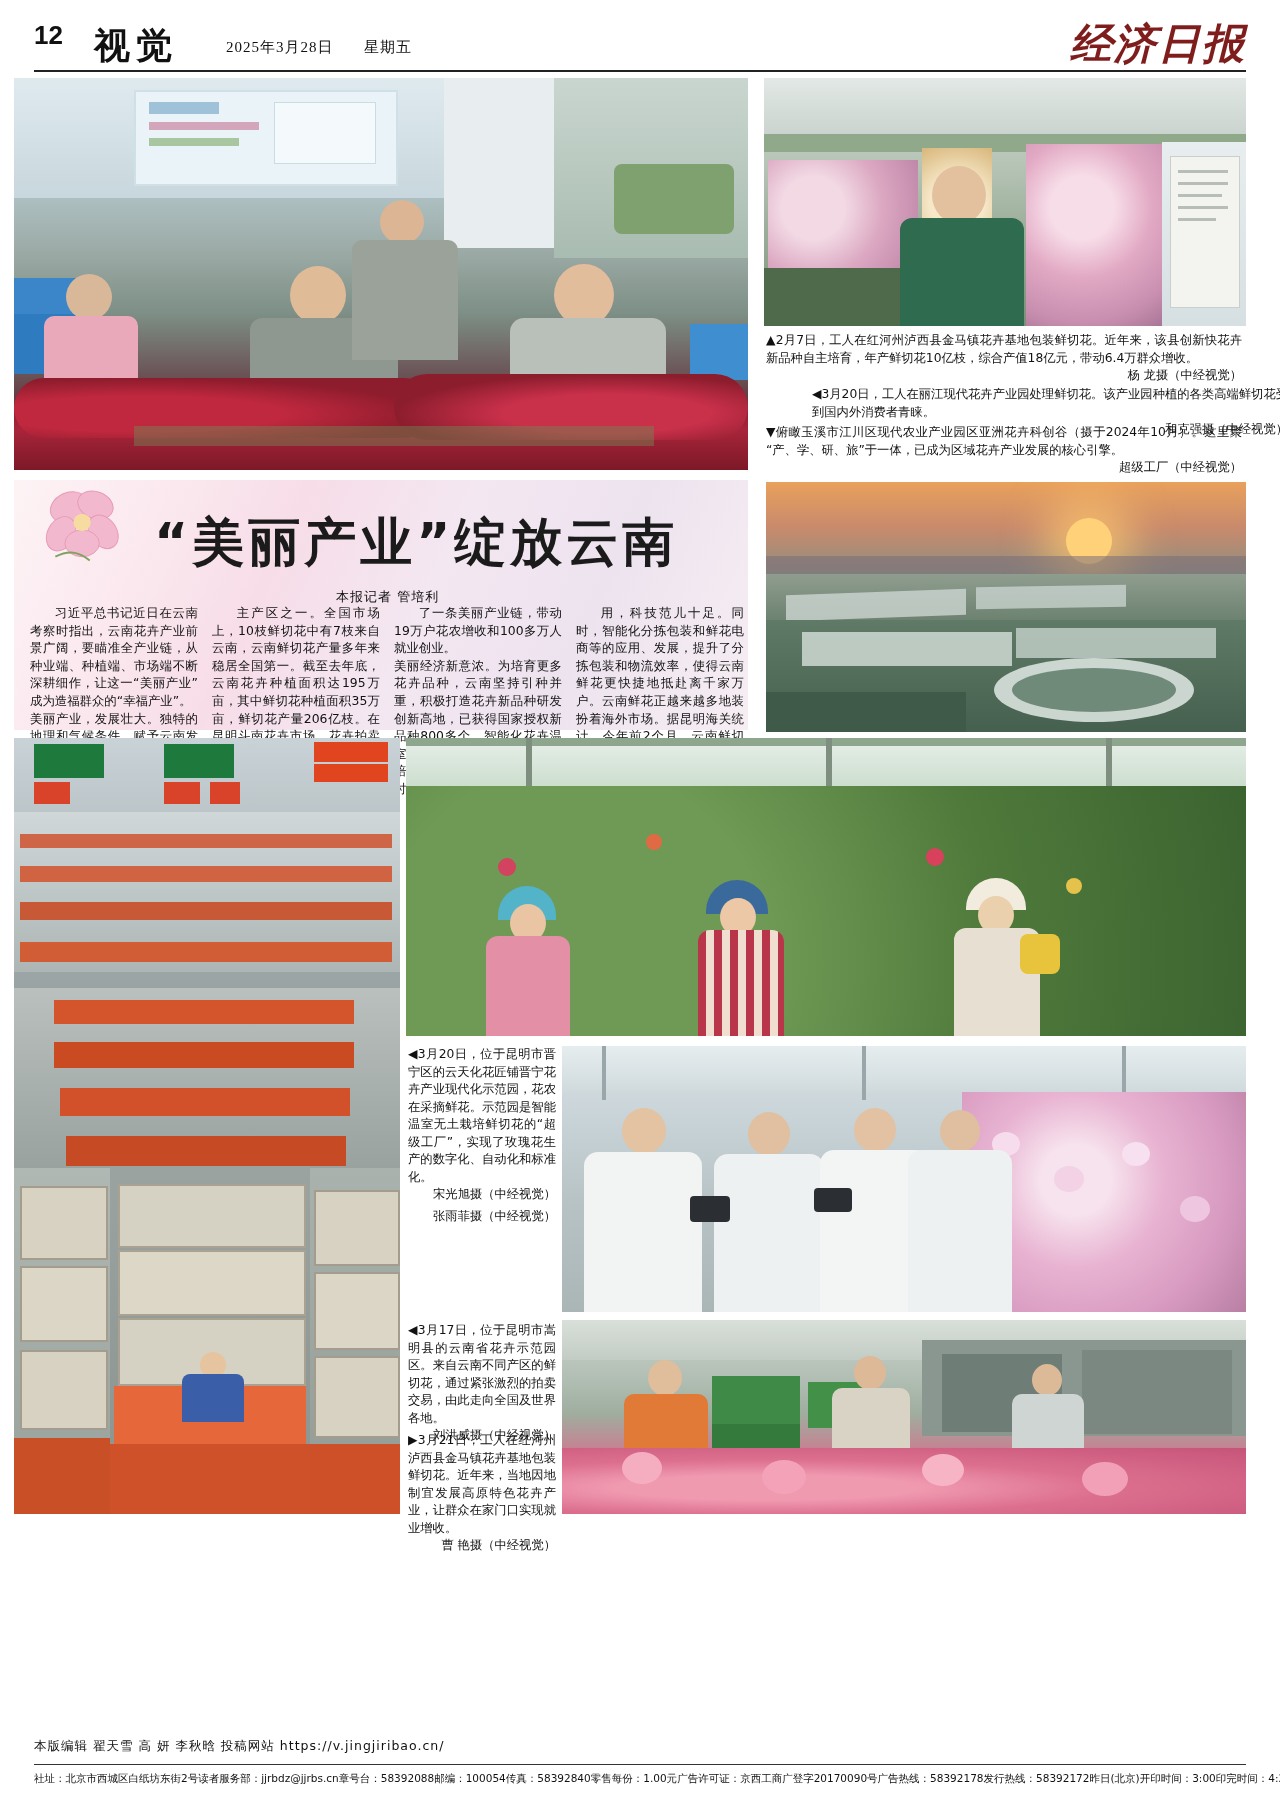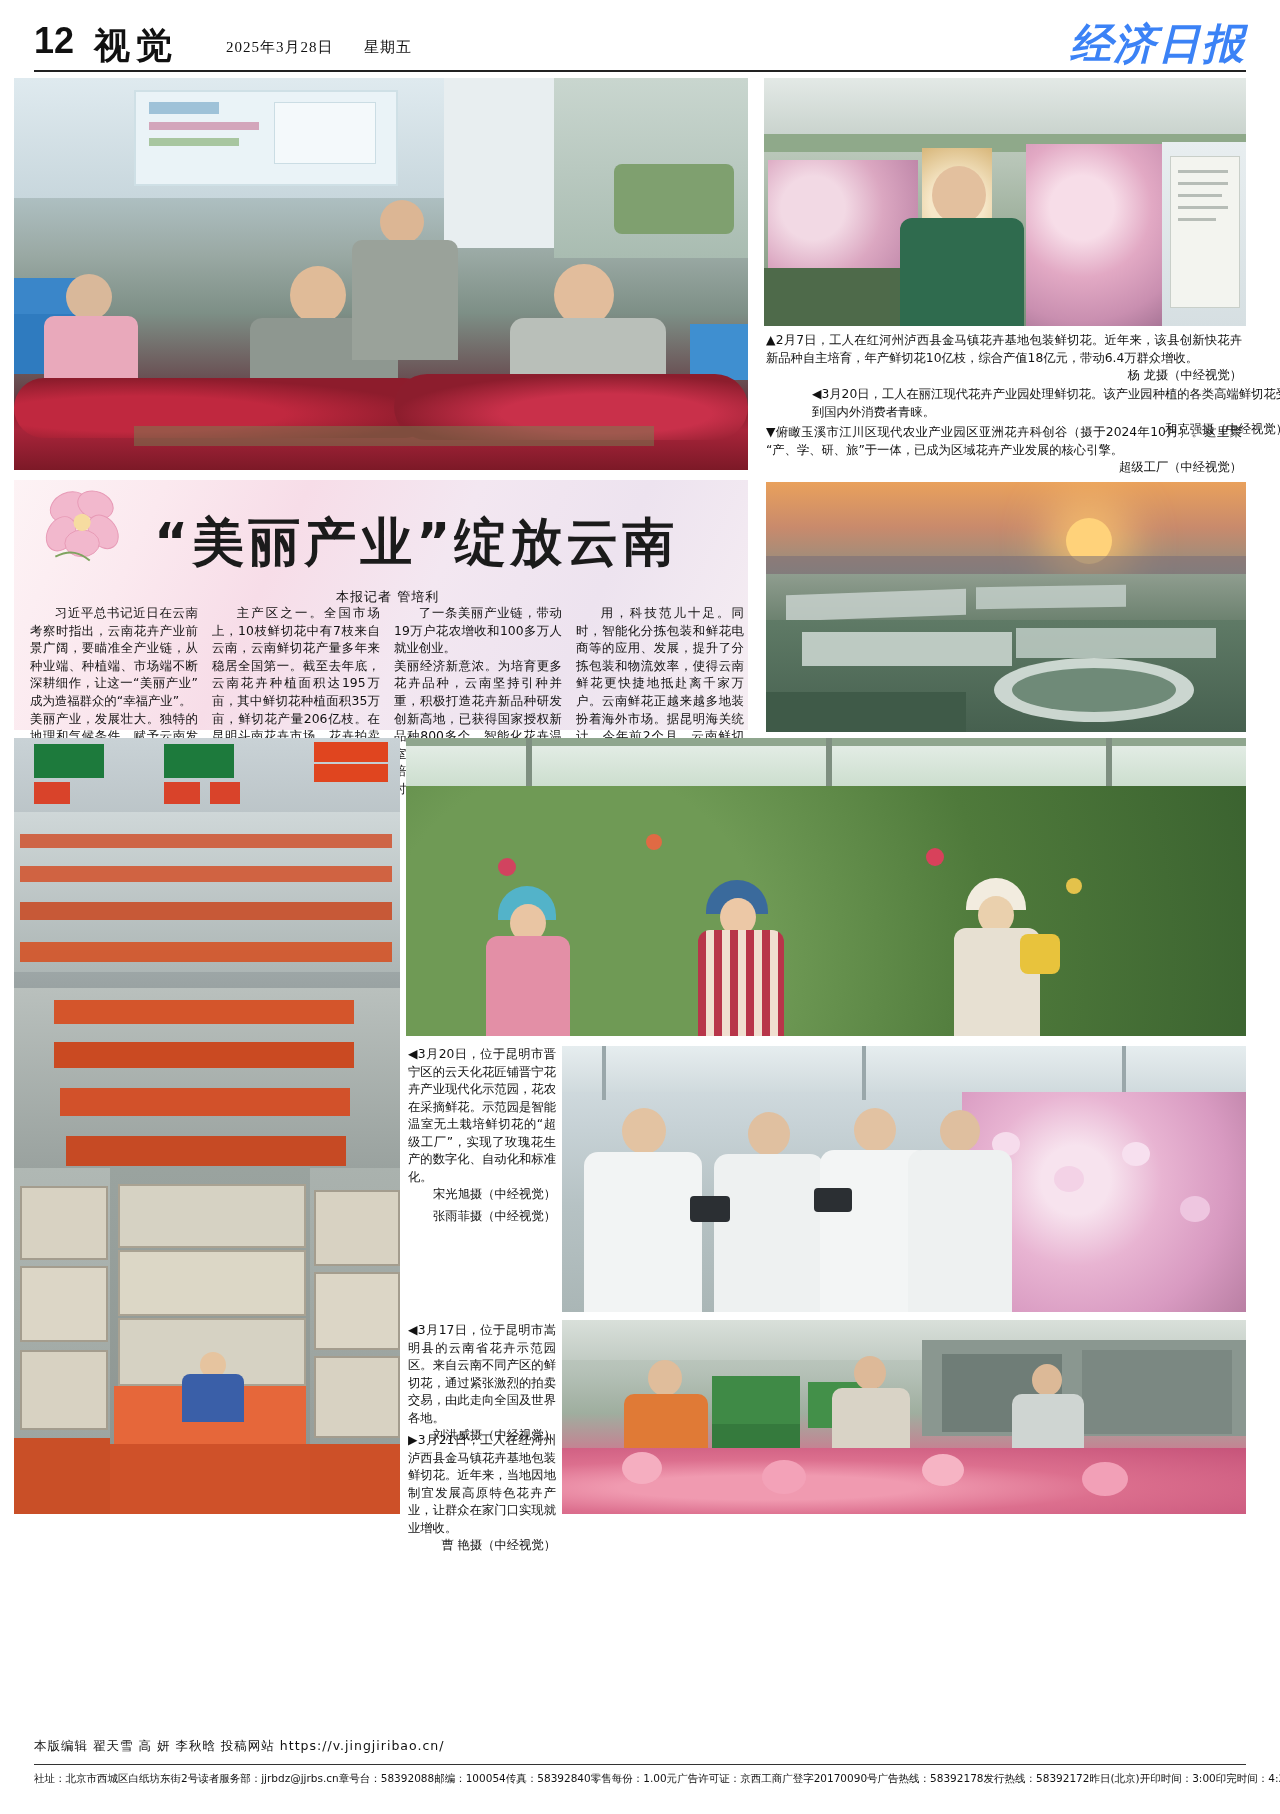--- a/index.html
+++ b/index.html
@@ -6,28 +6,28 @@
   html,body{margin:0;padding:0;background:#ffffff;}
   body{
     width:1280px;height:1814px;position:relative;overflow:hidden;
     font-family:"Liberation Serif","DejaVu Serif",serif;
     color:#111;
   }
   .page{position:absolute;inset:0;}
 
   
   .masthead{position:absolute;left:34px;top:18px;width:1212px;height:52px;}
-  .page-num{position:absolute;left:0;top:2px;font-size:36px;font-weight:bold;
+  .page-num{position:absolute;left:0;top:2px;font-size:26px;font-weight:bold;
             font-family:"Liberation Sans","DejaVu Sans",sans-serif;letter-spacing:0px;}
   .section-name{position:absolute;left:60px;top:4px;font-size:36px;font-weight:bold;
                 letter-spacing:6px;font-family:"DejaVu Sans",sans-serif;}
   .issue-date{position:absolute;left:192px;top:20px;font-size:15px;letter-spacing:1px;}
   .issue-weekday{position:absolute;left:330px;top:20px;font-size:15px;letter-spacing:1px;}
   .paper-title{position:absolute;right:0;top:-2px;font-size:42px;font-weight:bold;
-               letter-spacing:2px;font-family:"DejaVu Serif",serif;color:#3b82f6;
+               letter-spacing:2px;font-family:"DejaVu Serif",serif;color:#7f1d1d;
                font-style:italic;}
   .rule{position:absolute;left:34px;top:70px;width:1212px;height:2px;background:#222;}
 
   
   .photo{position:absolute;overflow:hidden;background:#cfd8d3;}
 
   
   .cap{position:absolute;font-size:12.3px;line-height:17.5px;text-align:justify;
        font-family:"DejaVu Sans",sans-serif;color:#111;}
   .cap .credit{display:block;text-align:right;}

